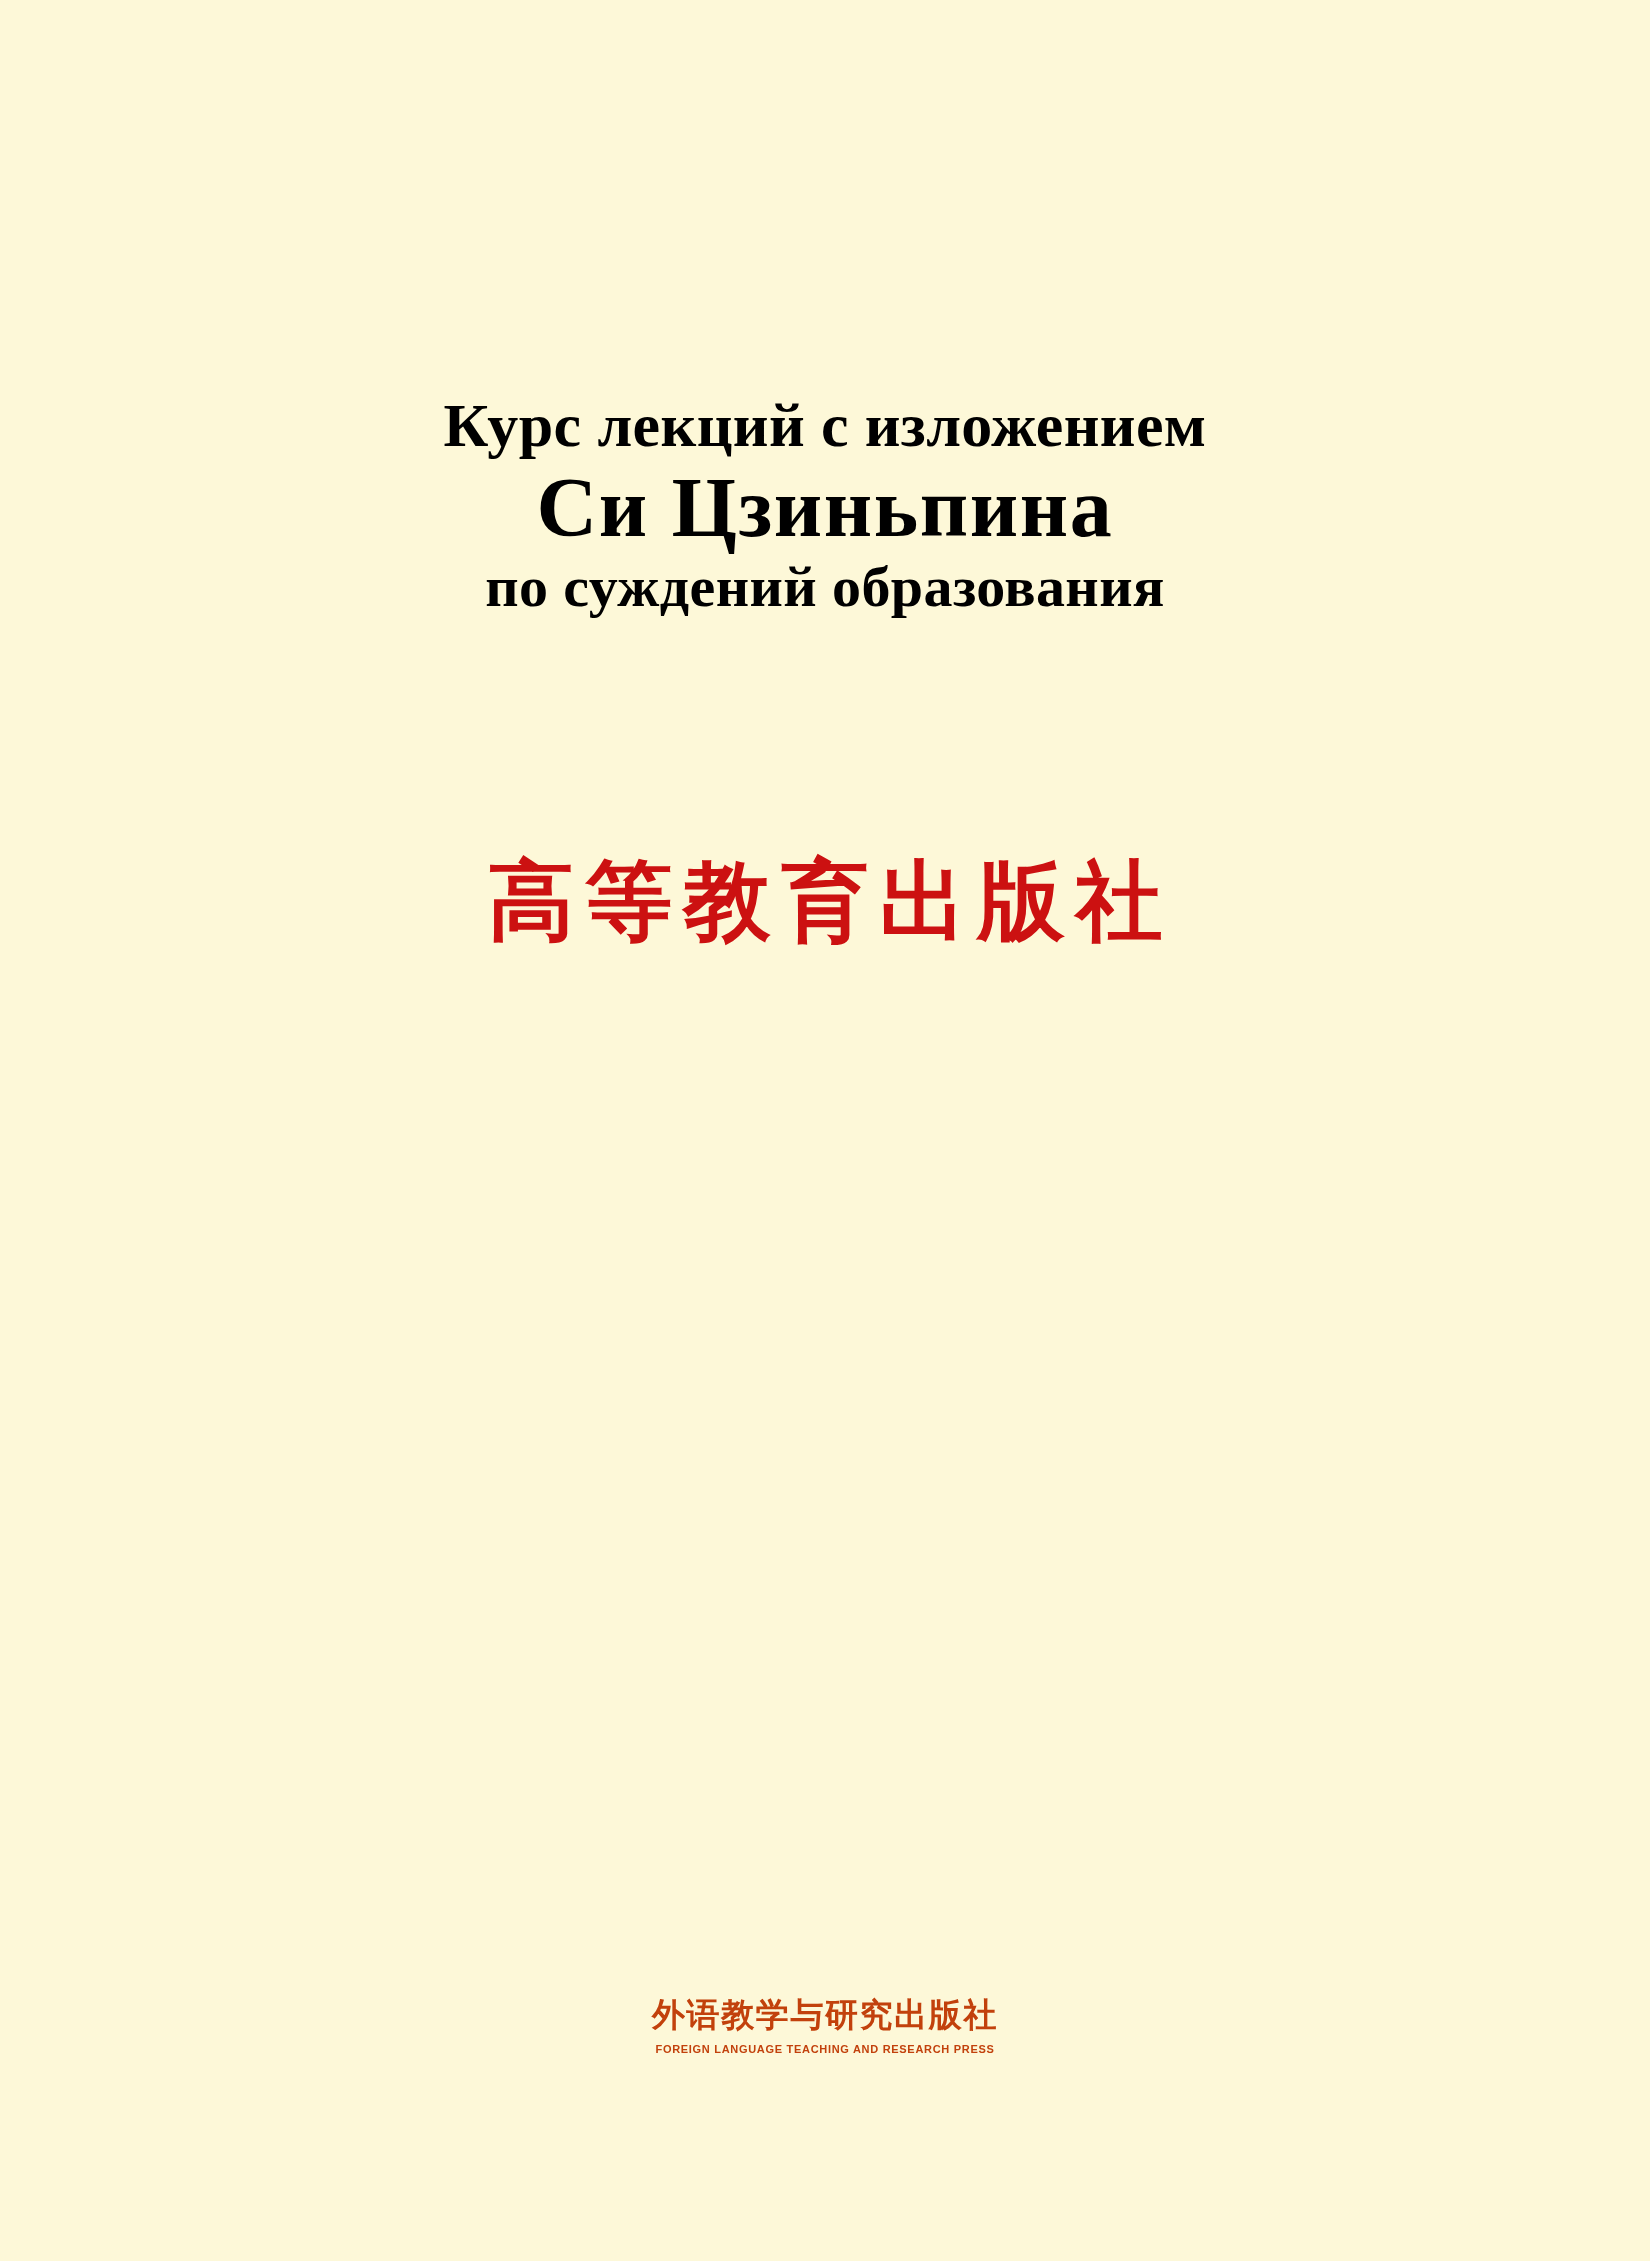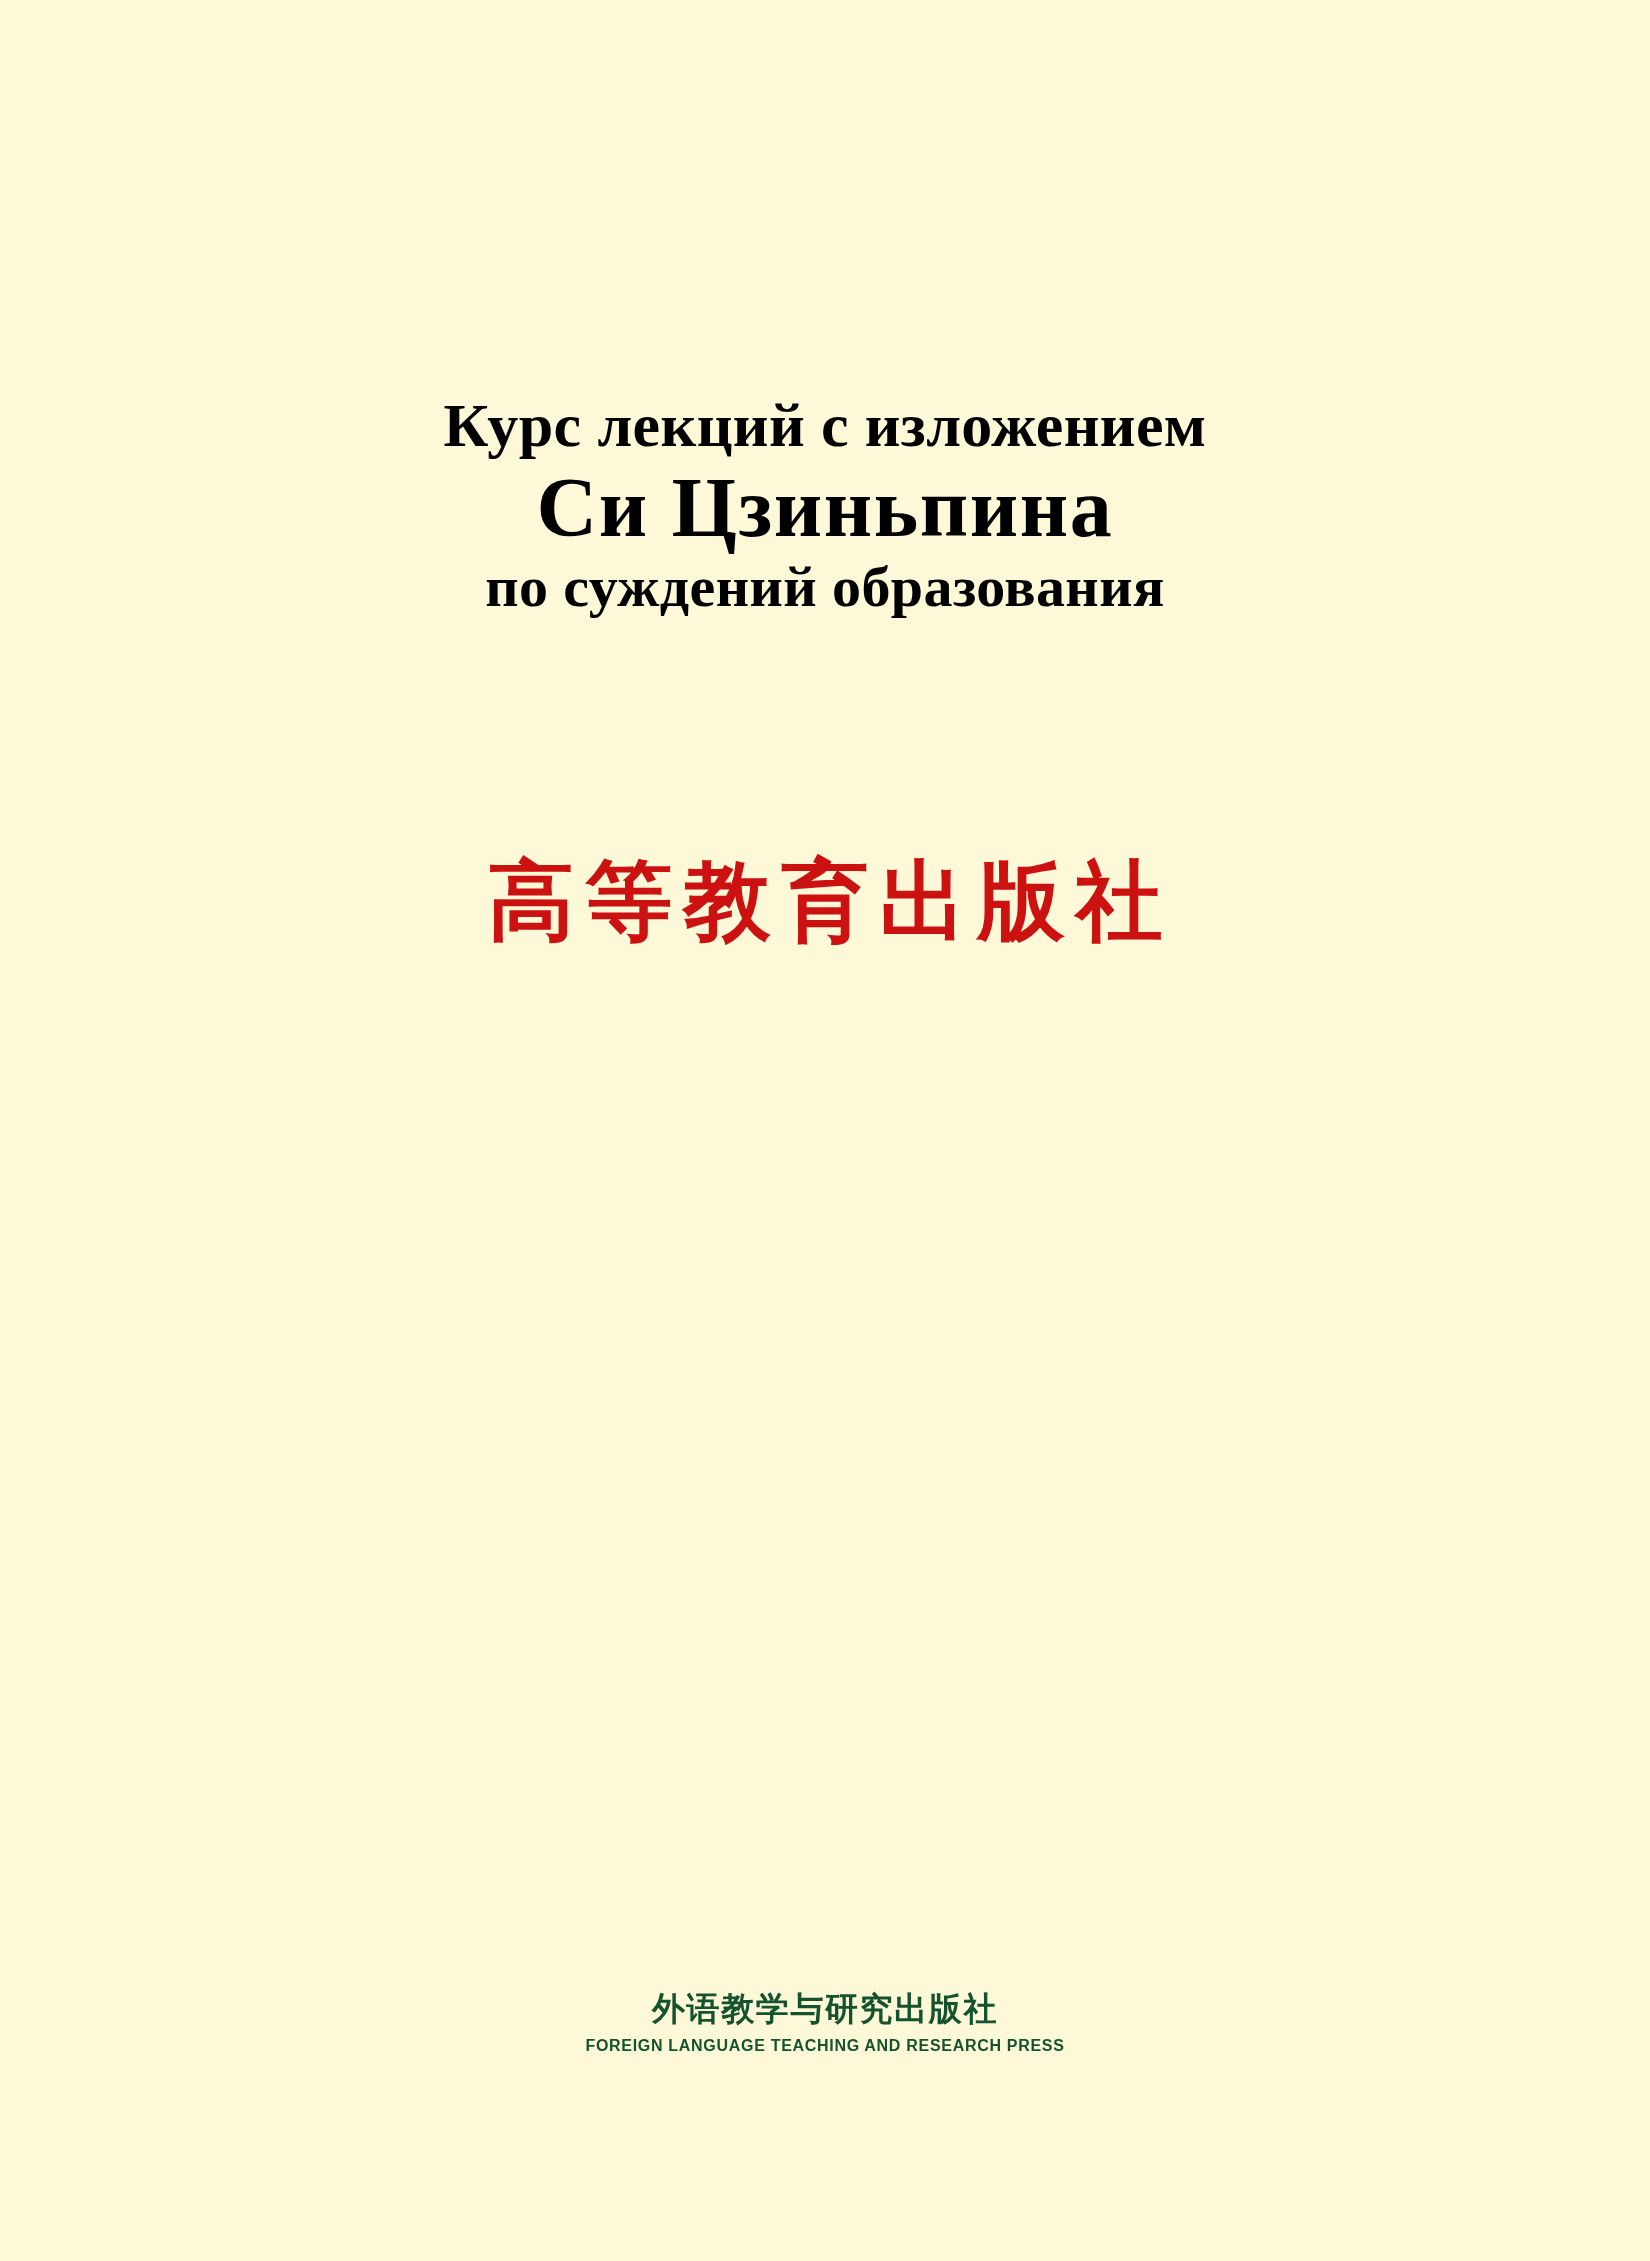--- a/index.html
+++ b/index.html
@@ -89,34 +89,34 @@
     bottom: 206px;
     left: 0;
     width: 100%;
     display: flex;
     justify-content: center;
     align-items: flex-start;
     gap: 47px;
   }
   .publisher {
     text-align: center;
-    color: #14532d;
+    color: #c2410c;
   }
   .pub-cn {
     font-family: "DejaVu Sans", sans-serif;
     font-weight: bold;
     font-size: 33px;
     line-height: 1.2;
     letter-spacing: 1.6px;
     white-space: nowrap;
   }
   .pub-en {
     font-family: "Liberation Sans", sans-serif;
     font-weight: bold;
-    font-size: 16px;
+    font-size: 11px;
     letter-spacing: 0.7px;
     margin-top: 8.6px;
     white-space: nowrap;
   }
   .publisher-right .pub-cn {
     font-size: 34px;
     letter-spacing: 0.8px;
   }
   .publisher-right .pub-en {
     font-size: 15.6px;

